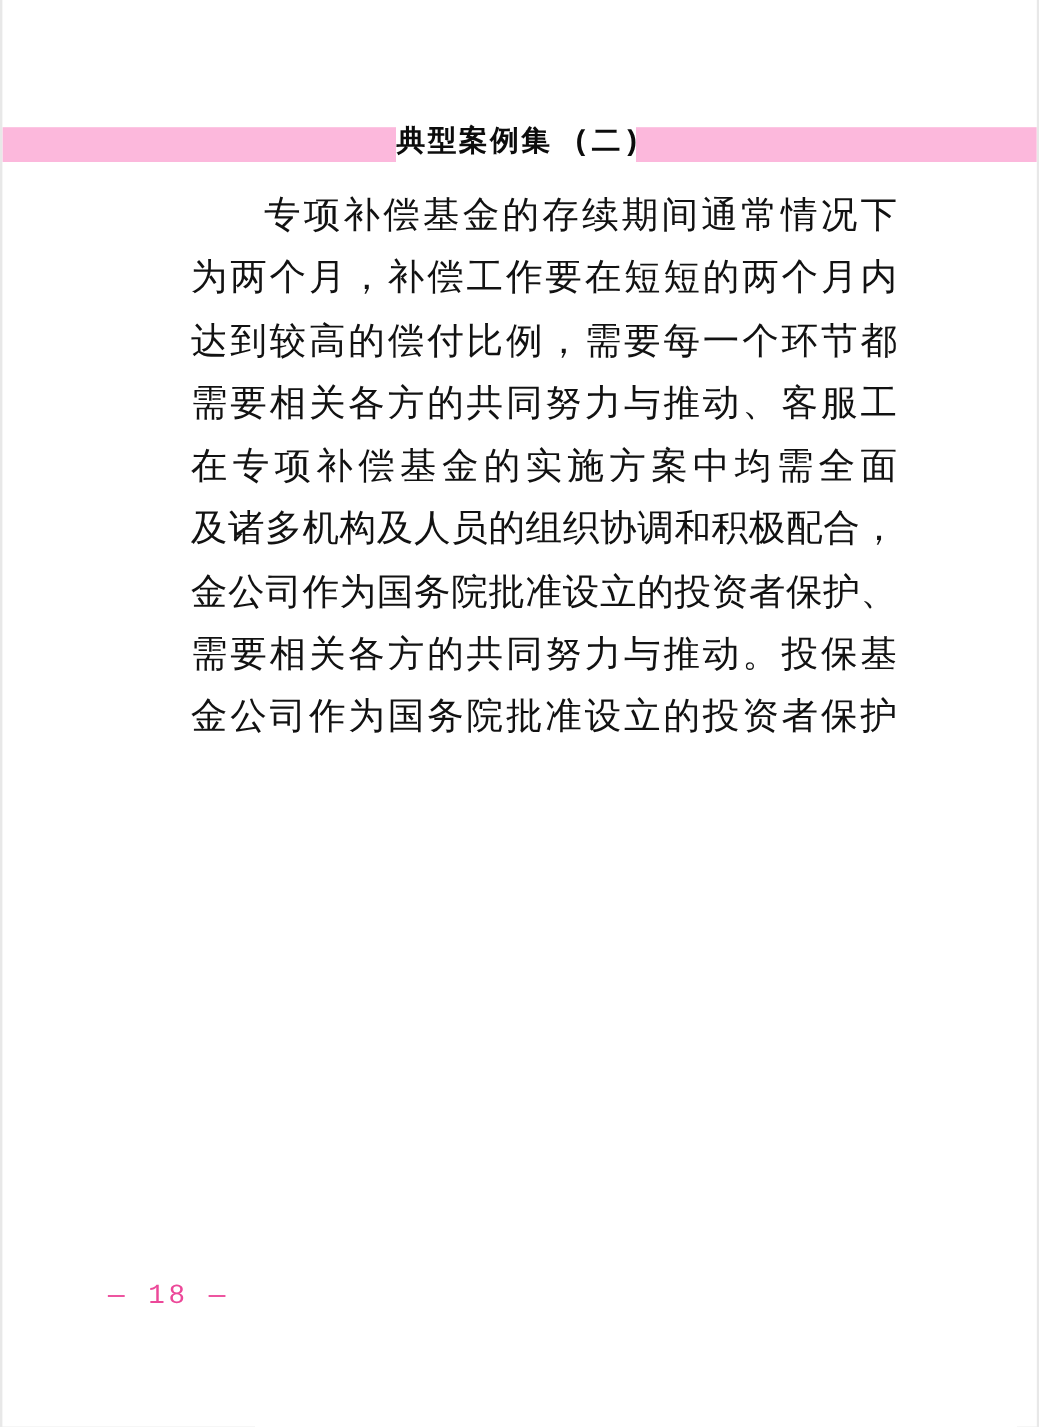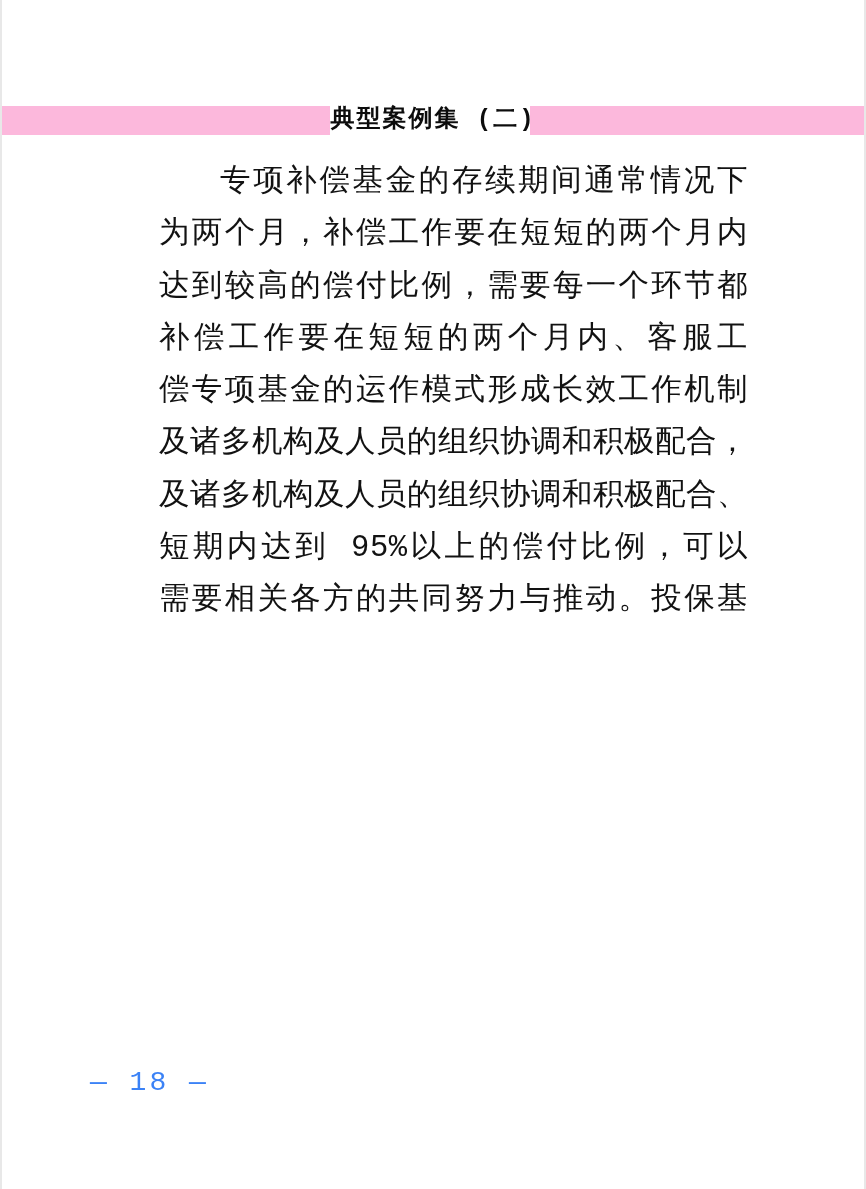--- a/index.html
+++ b/index.html
@@ -40,44 +40,44 @@
     height:52.3px;line-height:52.3px;
     text-align:justify;text-align-last:justify;
     text-justify:inter-character;
     letter-spacing:0.5px;
     color:#121212;
   }
   .line.indent{text-indent:61px;}
   
   .page-number{
     position:absolute;left:88px;top:1067px;
-    font-size:28px;letter-spacing:3px;
-    color:#3b82f6;
+    font-size:23px;letter-spacing:3px;
+    color:#ec4899;
   }
 </style>
 </head>
 <body>
 
 <div class="page">
 
   <header>
     <div class="band band-left"></div>
     <h1 class="running-head">典型案例集 (二)</h1>
     <div class="band band-right"></div>
   </header>
 
   <main class="body-text">
     <div class="line indent">专项补偿基金的存续期间通常情况下</div>
     <div class="line">为两个月，补偿工作要在短短的两个月内</div>
     <div class="line">达到较高的偿付比例，需要每一个环节都</div>
-    <div class="line">补偿工作要在短短的两个月内、客服工</div>
-    <div class="line">偿专项基金的运作模式形成长效工作机制</div>
+    <div class="line">需要相关各方的共同努力与推动、客服工</div>
+    <div class="line">在专项补偿基金的实施方案中均需全面</div>
     <div class="line">及诸多机构及人员的组织协调和积极配合，</div>
-    <div class="line">及诸多机构及人员的组织协调和积极配合、</div>
-    <div class="line">短期内达到 95%以上的偿付比例，可以</div>
+    <div class="line">金公司作为国务院批准设立的投资者保护、</div>
     <div class="line">需要相关各方的共同努力与推动。投保基</div>
+    <div class="line">金公司作为国务院批准设立的投资者保护</div>
   </main>
 
   <footer>
     <span class="page-number">— 18 —</span>
   </footer>
 
 </div>
 
 </body></html>

